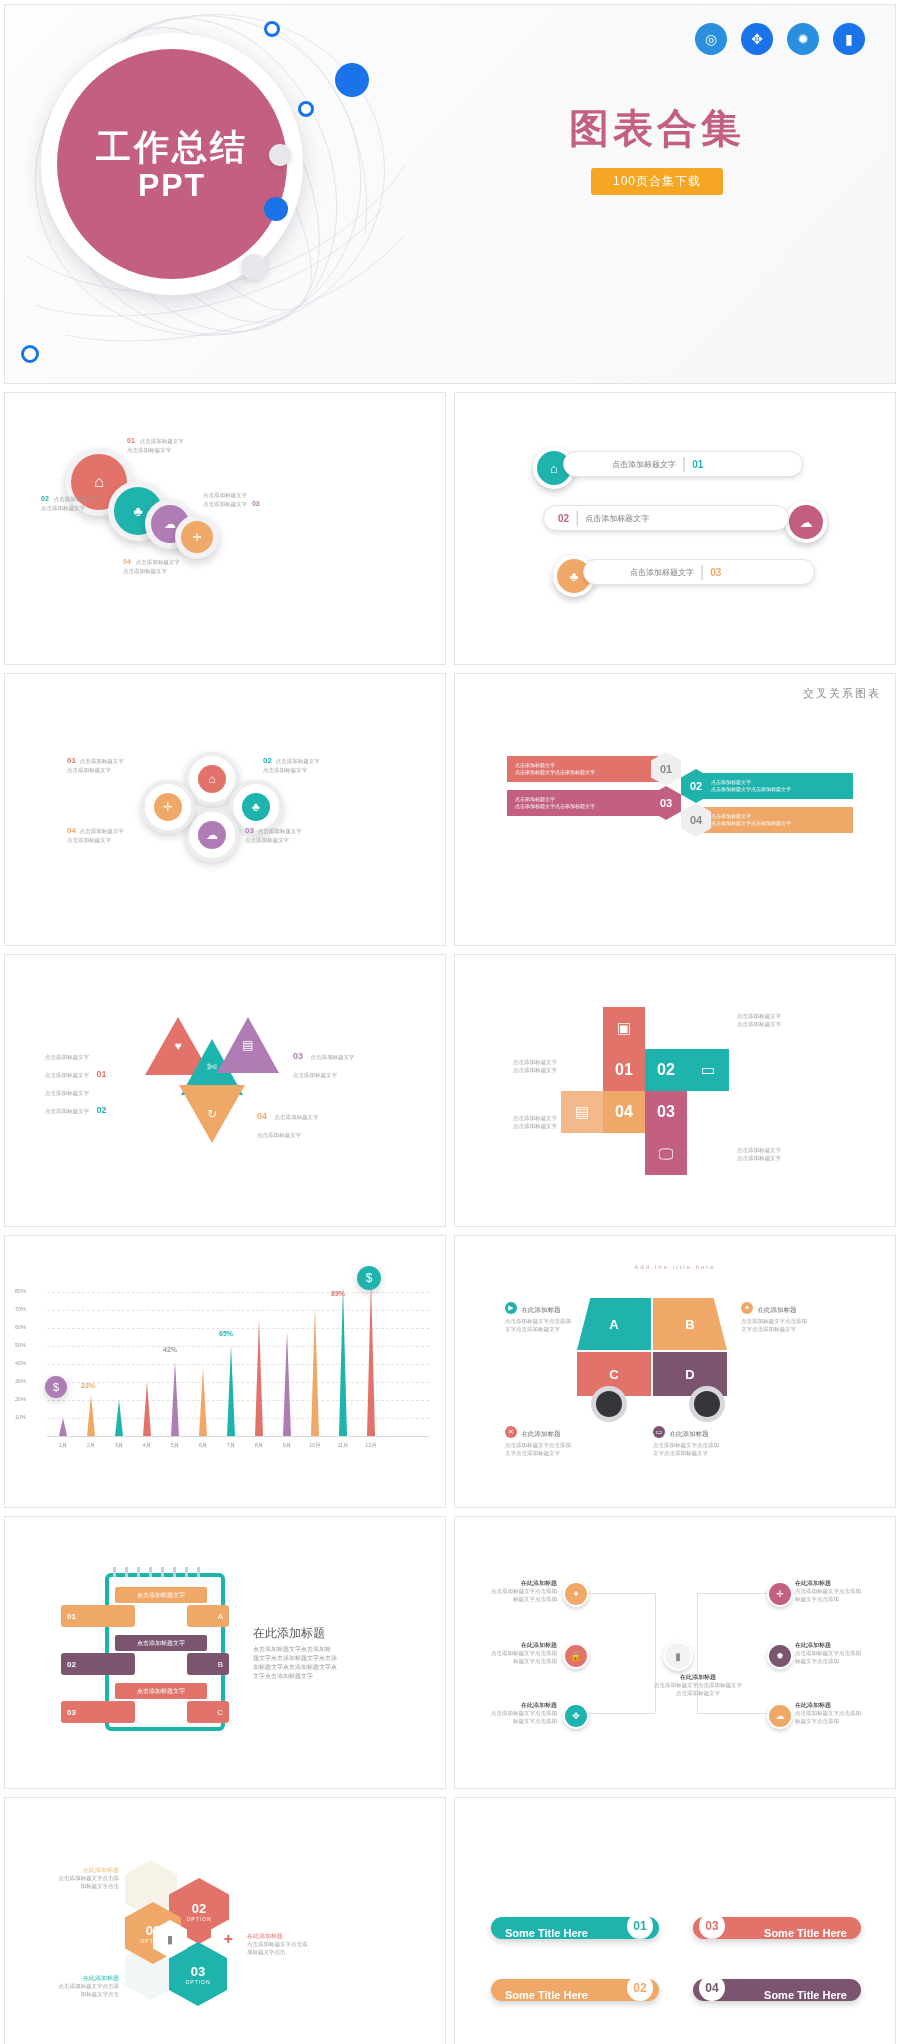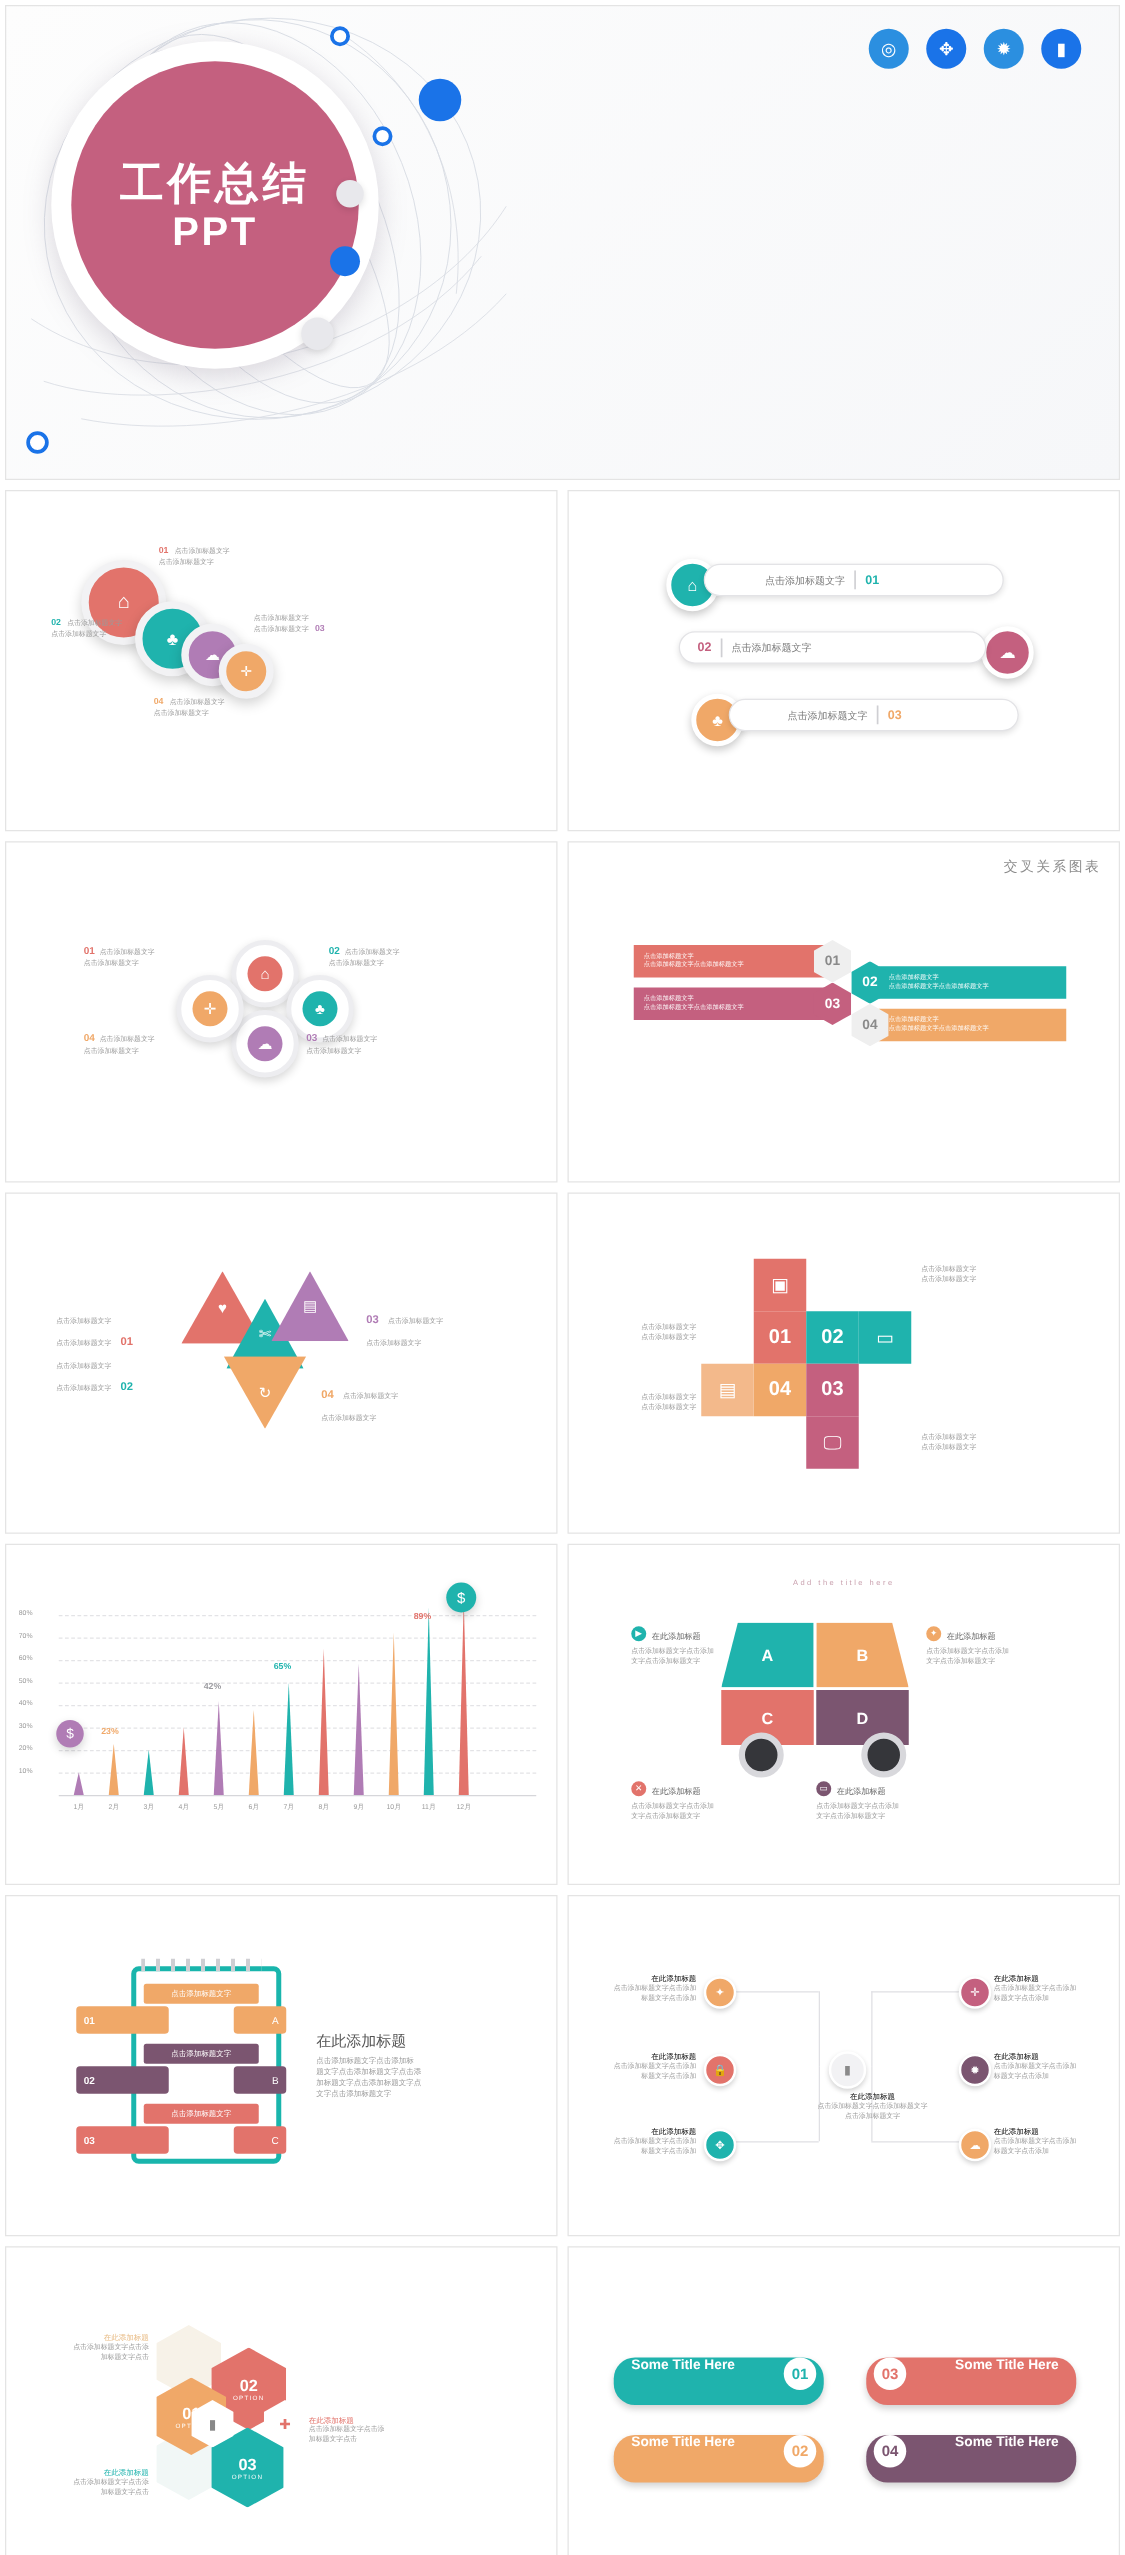--- a/index.html
+++ b/index.html
@@ -81,21 +81,21 @@
   
   .s10 .node{position:absolute;width:22px;height:22px;border-radius:50%;display:flex;align-items:center;justify-content:center;color:#fff;font-size:9px;border:2px solid #fff;box-shadow:0 2px 4px rgba(0,0,0,.18);}
   .s10 .line{position:absolute;background:#e0e0e4;}
 
   
   .s11 .hx{position:absolute;clip-path:polygon(50% 0,100% 25%,100% 75%,50% 100%,0 75%,0 25%);display:flex;flex-direction:column;align-items:center;justify-content:center;color:#fff;}
   .s11 .hx .n{font-size:13px;font-weight:bold;}
   .s11 .hx .o{font-size:5px;letter-spacing:1px;}
 
   
-  .s12 .ban{position:absolute;height:38px;border-radius:17px;display:flex;align-items:flex-start;color:#fff;font-size:11px;font-weight:bold;box-shadow:0 3px 6px rgba(0,0,0,.18);}
+  .s12 .ban{position:absolute;height:22px;border-radius:17px;display:flex;align-items:flex-end;color:#fff;font-size:11px;font-weight:bold;box-shadow:0 3px 6px rgba(0,0,0,.18);margin-top:31px;}
   .s12 .bn{width:26px;height:26px;border-radius:50%;background:#fff;display:flex;align-items:center;justify-content:center;font-size:12px;font-weight:bold;}
 </style>
 </head>
 <body>
 
 <div class="page">
 
   <div class="row">
     <div class="slide full cover">
       <svg class="netwrap" viewBox="0 0 470 380" preserveAspectRatio="none">
@@ -125,20 +125,22 @@
       <div class="dot gray" style="left:236px;top:249px;width:26px;height:26px;"></div>
 
       <div class="topicons">
         <div class="cicon lt">◎</div>
         <div class="cicon">✥</div>
         <div class="cicon lt">✹</div>
         <div class="cicon">▮</div>
       </div>
 
       <div class="right">
+        <div class="bigtitle">图表合集</div>
+        <div><span class="badge">100页合集下载</span></div>
       </div>
     </div>
   </div>
 
   <div class="row">
 
     <div class="slide half s1">
       <div class="c" style="left:60px;top:55px;width:56px;height:56px;background:#e2736b;font-size:16px;">⌂</div>
       <div class="c" style="left:103px;top:88px;width:48px;height:48px;background:#1fb3ad;font-size:14px;">♣</div>
       <div class="c" style="left:140px;top:106px;width:38px;height:38px;background:#b07cb5;font-size:12px;">☁</div>

